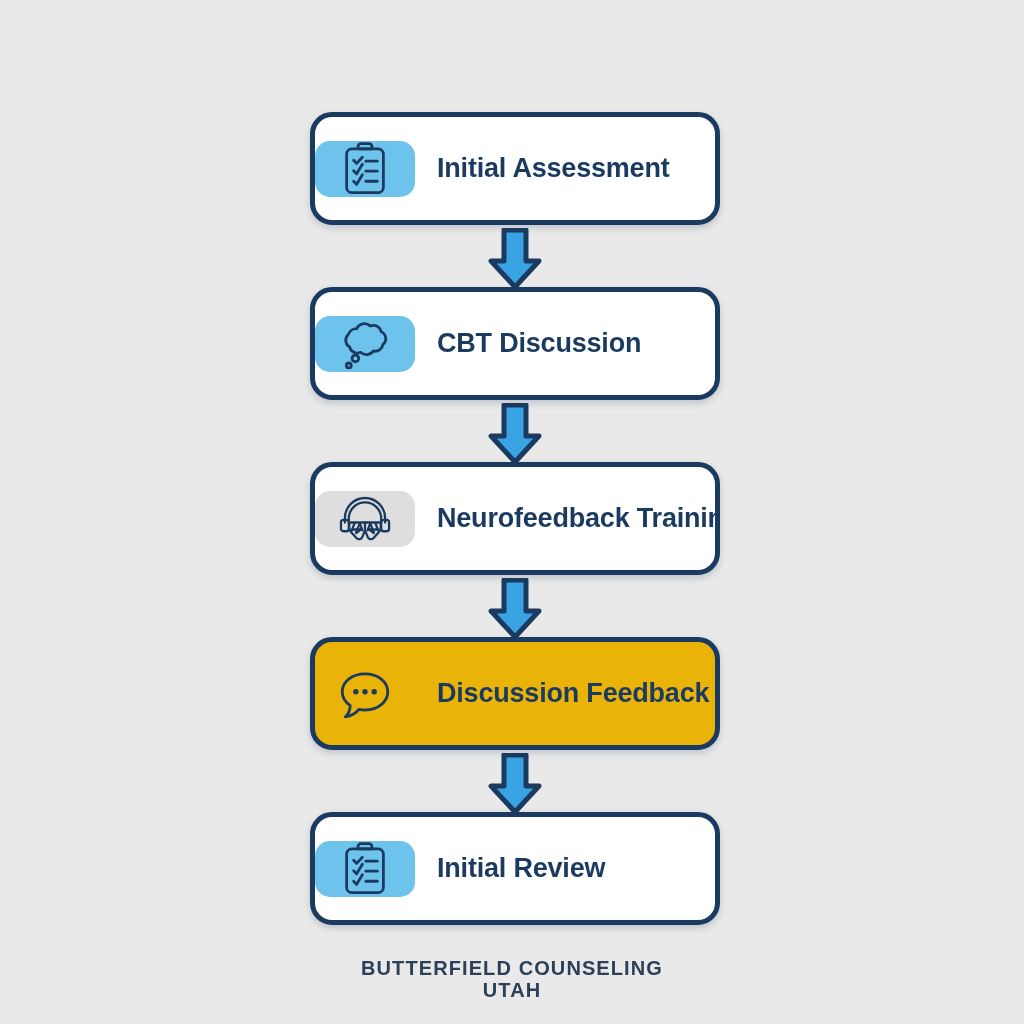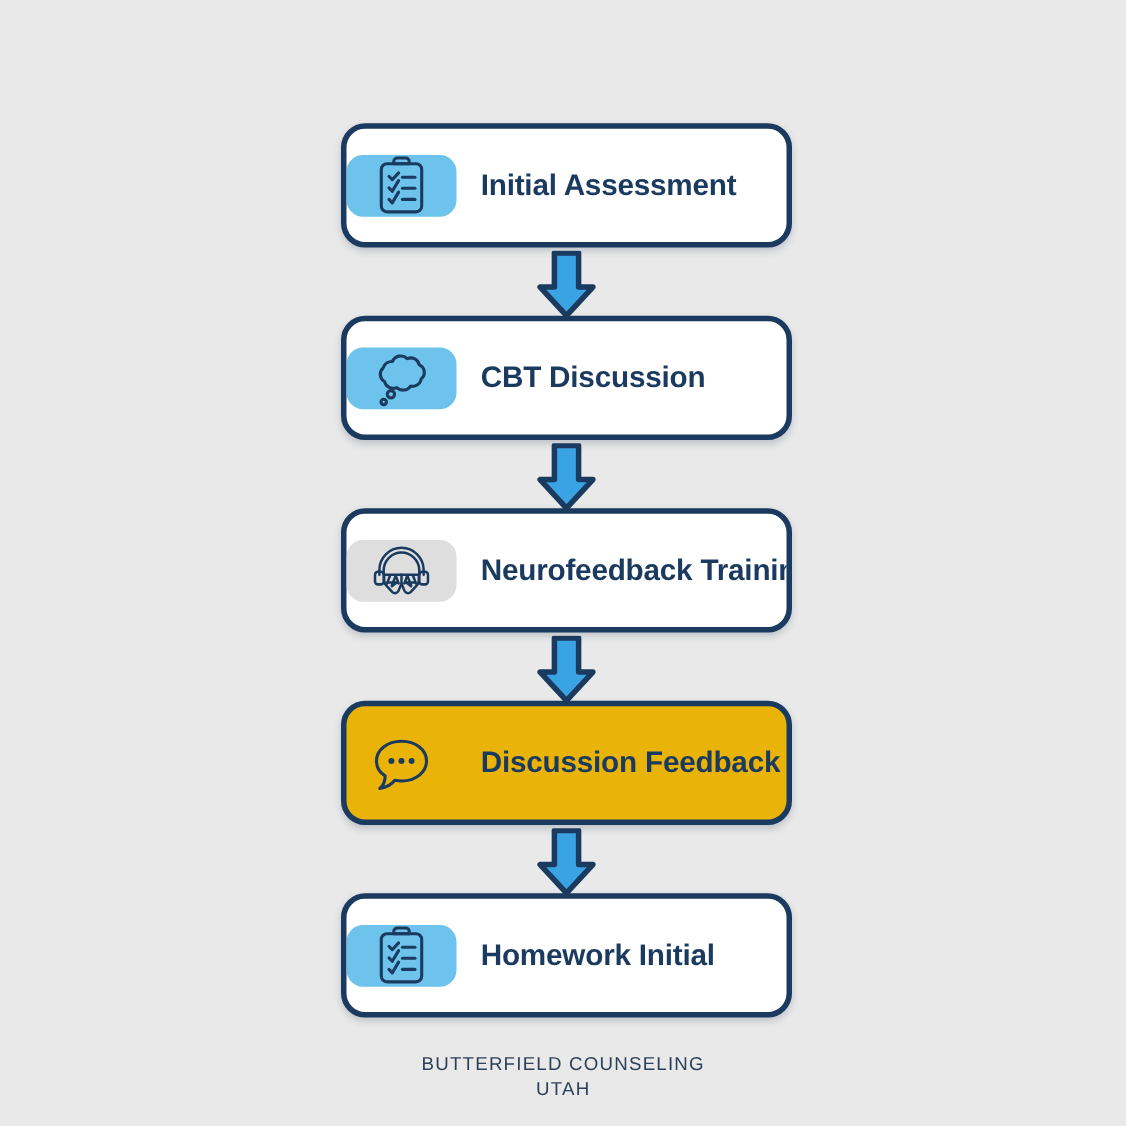--- a/index.html
+++ b/index.html
@@ -96,24 +96,24 @@
   
   #footer-block {
     position: absolute;
     left: 0;
     top: 957px;
     width: 1024px;
     text-align: center;
   }
   .footer-line {
     color: #2c4058;
-    font-size: 17px;
+    font-size: 20px;
     letter-spacing: 1.1px;
     line-height: 22px;
-    font-weight: normal;
+    font-weight: bold;
   }
 </style>
 </head>
 <body>
 
 <div id="flow-canvas">
 
   <div class="step-row" style="top:112px;">
     <div class="step-box">
       <div class="icon-panel">
@@ -252,21 +252,21 @@
             <path d="M19 22 l3.4 3.6 L29 18.5"></path>
             <path d="M19 34 l3.4 3.6 L29 26.5"></path>
             <path d="M19 46 l3.4 3.6 L29 38.5"></path>
             <path d="M33 23 h13"></path>
             <path d="M33 34.5 h13"></path>
             <path d="M33 46 h13"></path>
           </svg>
         </span>
       </div>
       <div class="label-area">
-        <span class="step-label">Homework Initial</span>
+        <span class="step-label">Initial Review</span>
       </div>
     </div>
   </div>
 
   <div id="footer-block">
     <div class="footer-line">BUTTERFIELD COUNSELING</div>
     <div class="footer-line">UTAH</div>
   </div>
 
 </div>

